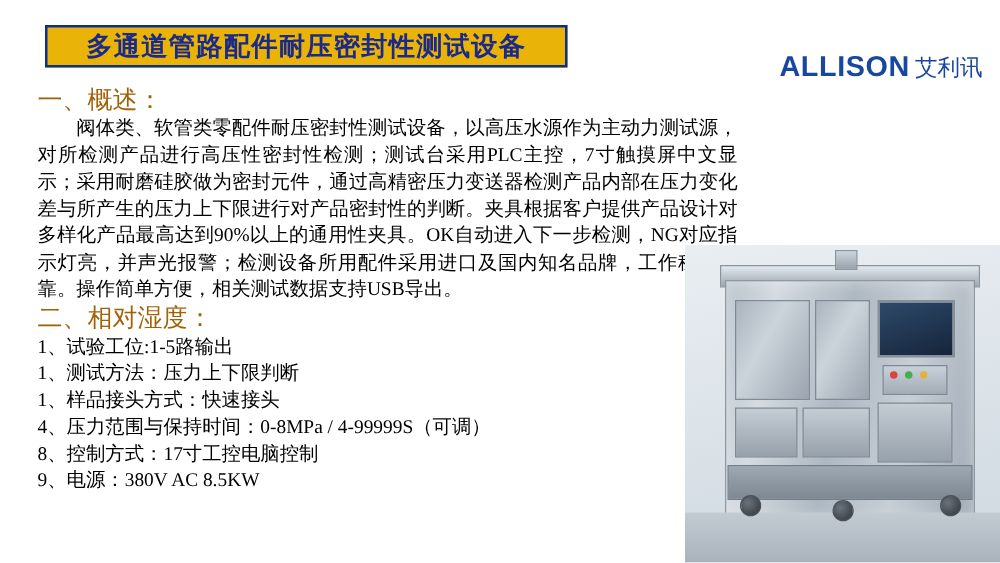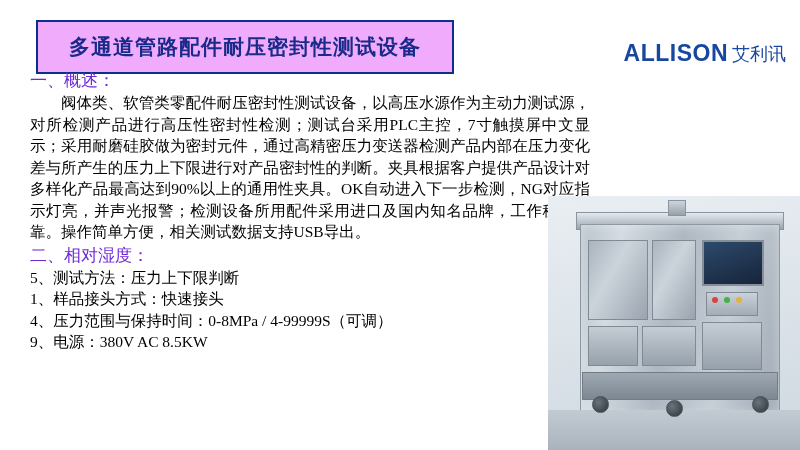--- a/index.html
+++ b/index.html
@@ -20,27 +20,27 @@
     height: 450px;
     box-sizing: border-box;
   }
 
   
   .title-box {
     position: absolute;
     left: 36px;
     top: 20px;
     width: 418px;
-    height: 54px;
+    height: 34px;
     border: 2px solid #0b2f8a;
     box-sizing: border-box;
     display: flex;
     align-items: center;
     justify-content: center;
-    background: #f0abfc;
+    background: #eab308;
   }
   .title-text {
     font-size: 21px;
     font-weight: bold;
     color: #1a2a8a;
     letter-spacing: 1px;
     font-family: "Liberation Serif", "DejaVu Serif", serif;
     white-space: nowrap;
   }
 
@@ -67,22 +67,22 @@
   }
 
   
   .content {
     position: absolute;
     left: 30px;
     top: 70px;
     width: 560px;
   }
   .section-head {
-    font-size: 17px;
-    color: #6d28d9;
+    font-size: 20px;
+    color: #a16207;
     line-height: 21px;
     margin: 0 0 1px 0;
   }
   .para {
     font-size: 15.5px;
     color: #000000;
     line-height: 21.5px;
     text-indent: 31px;
     margin: 0 0 2px 0;
     text-align: justify;
@@ -226,23 +226,25 @@
   <div class="brand">
     <span class="brand-en">ALLISON</span>
     <span class="brand-cn">艾利讯</span>
   </div>
 
   <div class="content">
     <p class="section-head">一、概述：</p>
     <p class="para">阀体类、软管类零配件耐压密封性测试设备，以高压水源作为主动力测试源，对所检测产品进行高压性密封性检测；测试台采用PLC主控，7寸触摸屏中文显示；采用耐磨硅胶做为密封元件，通过高精密压力变送器检测产品内部在压力变化差与所产生的压力上下限进行对产品密封性的判断。夹具根据客户提供产品设计对多样化产品最高达到90%以上的通用性夹具。OK自动进入下一步检测，NG对应指示灯亮，并声光报警；检测设备所用配件采用进口及国内知名品牌，工作稳定可靠。操作简单方便，相关测试数据支持USB导出。</p>
     <p class="section-head">二、相对湿度：</p>
     <ul class="params">
-      <li>5、测试方法：压力上下限判断</li>
+      <li>1、试验工位:1-5路输出</li>
+      <li>1、测试方法：压力上下限判断</li>
       <li>1、样品接头方式：快速接头</li>
       <li>4、压力范围与保持时间：0-8MPa / 4-99999S（可调）</li>
+      <li>8、控制方式：17寸工控电脑控制</li>
       <li>9、电源：380V AC  8.5KW</li>
 
     </ul>
   </div>
 
   <div class="photo">
     <div class="photo-bg"></div>
     <div class="mach-top"></div>
     <div class="mach-chimney"></div>
     <div class="mach-body"></div>

